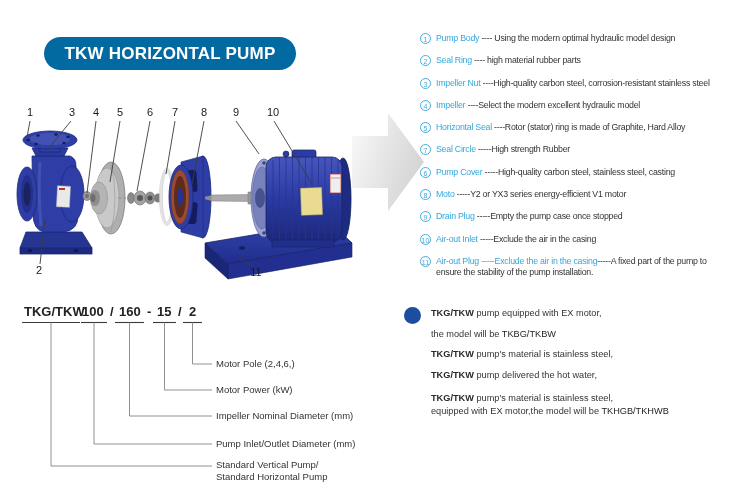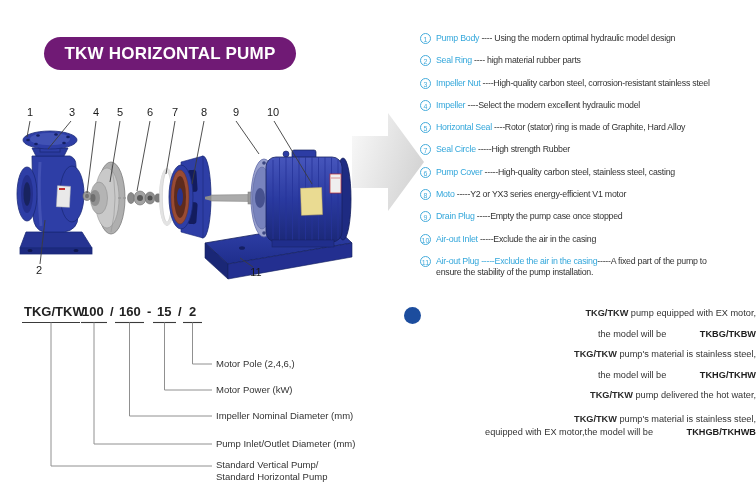--- a/index.html
+++ b/index.html
@@ -1,21 +1,21 @@
 <!DOCTYPE html>
 <html><head>
 <meta charset="utf-8">
 <style>
   html,body{margin:0;padding:0;background:#fff;}
   .page{position:relative;width:756px;height:500px;background:#ffffff;overflow:hidden;
         font-family:"Liberation Sans",sans-serif;color:#333;}
   .abs{position:absolute;}
 
   
-  .banner{left:44px;top:37px;width:252px;height:33px;border-radius:17px;background:#701a75;
+  .banner{left:44px;top:37px;width:252px;height:33px;border-radius:17px;background:#0369a1;
           display:flex;align-items:center;justify-content:center;}
   .banner span{color:#fff;font-weight:bold;font-size:17px;letter-spacing:.2px;}
 
   
   .pump-svg{left:10px;top:98px;width:410px;height:192px;}
   .arrow-svg{left:352px;top:104px;width:74px;height:116px;}
   .model-svg{left:18px;top:296px;width:372px;height:200px;}
   svg text{font-family:"Liberation Sans",sans-serif;}
   .callout-num{font-size:11px;fill:#1a1a1a;}
   .seg{font-size:13px;font-weight:bold;fill:#222;}
@@ -26,28 +26,28 @@
   .pitem{display:flex;gap:5px;margin-bottom:10.8px;align-items:flex-start;}
   .pnum{flex:0 0 auto;width:11px;height:11px;border:1px solid #45ACDC;border-radius:50%;
         color:#45ACDC;font-size:7px;line-height:11px;text-align:center;box-sizing:border-box;}
   .ptext{flex:1;font-size:8.8px;letter-spacing:-0.25px;line-height:11.5px;white-space:nowrap;}
   .pitem.wrap2 .ptext{white-space:normal;}
   .pname{color:#34A7DB;}
   .pdesc{color:#333;}
   .pdesc2{display:block;color:#333;}
 
   
-  .notes{left:404px;top:303px;width:352px;text-align:right;}
+  .notes{left:404px;top:303px;width:352px;}
   .bullet{position:absolute;left:0;top:4px;width:17px;height:17px;border-radius:50%;background:#1C4D9E;}
   .ngroups{margin-left:27px;font-size:9.2px;color:#333;}
   .nline{line-height:20.5px;white-space:nowrap;}
   .ngroup.tight .nline{line-height:13px;}
   .ngroup.tight{margin-top:7px;}
   .nhead{font-weight:bold;color:#2a2a2a;}
-  .ncode{font-weight:bold;color:#1d1d1d;margin-left:31px;}
+  .ncode{font-weight:normal;color:#1d1d1d;}
 </style>
 </head>
 <body>
 
 <div class="page">
 
   <div class="abs banner">
     <span>TKW HORIZONTAL PUMP</span>
   </div>
 
@@ -280,21 +280,20 @@
 
   <div class="abs notes">
     <span class="bullet"></span>
     <div class="ngroups">
       <div class="ngroup">
         <div class="nline"><span class="nhead">TKG/TKW</span><span> pump equipped with EX motor,</span></div>
         <div class="nline"><span>the model will be </span><span class="ncode">TKBG/TKBW</span></div>
       </div>
       <div class="ngroup">
         <div class="nline"><span class="nhead">TKG/TKW</span><span> pump's material is stainless steel,</span></div>
-        <div class="nline"><span>the model will be </span><span class="ncode">TKHG/TKHW</span></div>
       </div>
       <div class="ngroup">
         <div class="nline"><span class="nhead">TKG/TKW</span><span> pump delivered the hot water,</span></div>
       </div>
       <div class="ngroup tight">
         <div class="nline"><span class="nhead">TKG/TKW</span><span> pump's material is stainless steel,</span></div>
         <div class="nline"><span>equipped with EX motor,the model will be </span><span class="ncode">TKHGB/TKHWB</span></div>
       </div>
     </div>
   </div>

